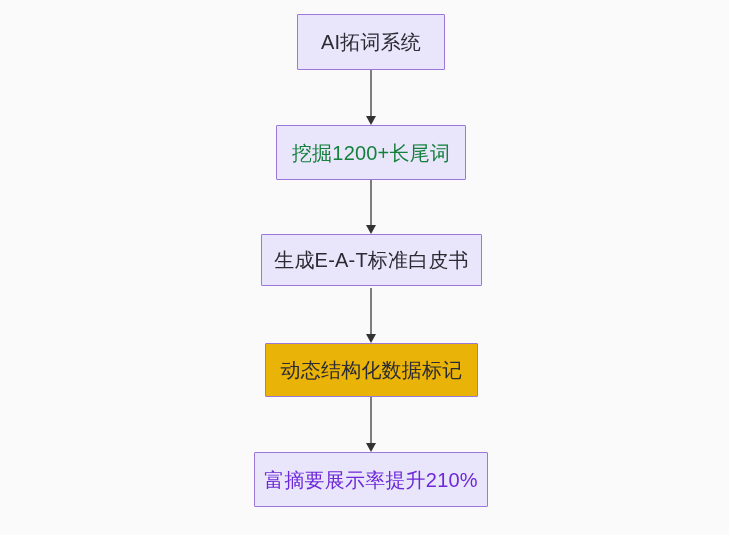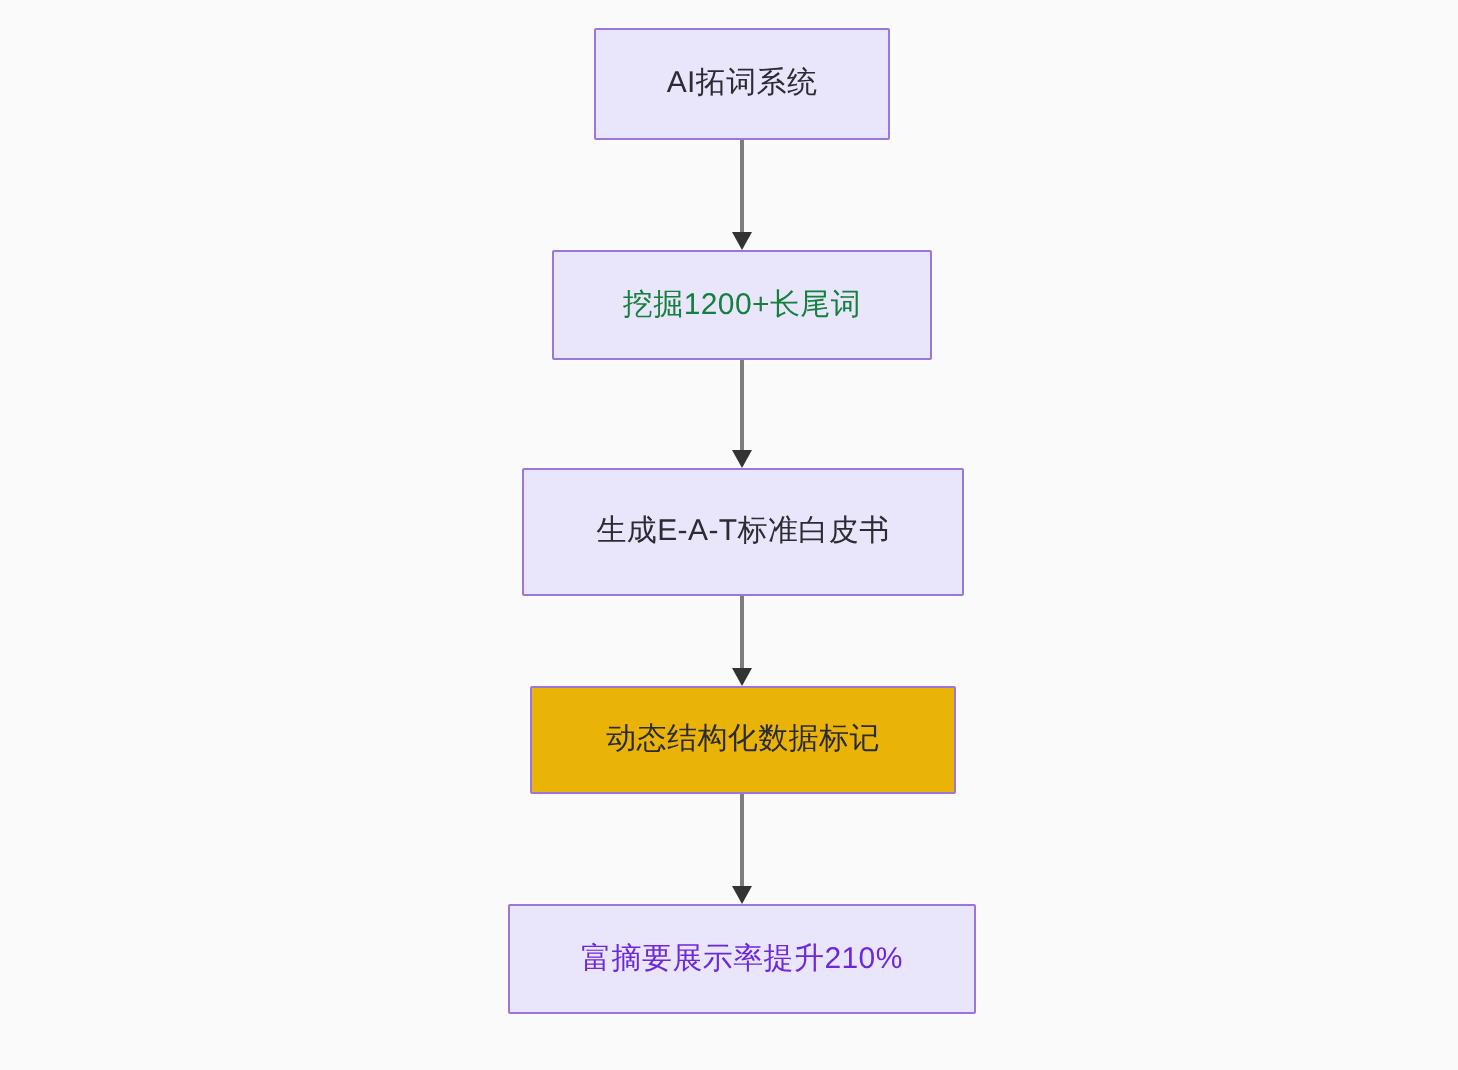--- a/index.html
+++ b/index.html
@@ -21,21 +21,21 @@
   .node {
     position: absolute;
     box-sizing: border-box;
     background: #e9e6fb;
     border: 1.5px solid #9a77d8;
     border-radius: 1px;
     display: flex;
     align-items: center;
     justify-content: center;
     color: #2b2b33;
-    font-size: 15px;
+    font-size: 20px;
     line-height: 1.2;
     letter-spacing: 0.2px;
     white-space: nowrap;
     user-select: none;
   }
   .node-label {
     display: block;
   }
   .edge {
     position: absolute;
@@ -74,21 +74,21 @@
       </g>
   </svg>
 
   <div id="nodes-group">
       <div class="node" style="left: 297px; top: 14px; width: 148px; height: 56px; background: rgb(233, 230, 251); border-color: rgb(154, 119, 216); color: rgb(43, 43, 51);">
         <span class="node-label">AI拓词系统</span>
       </div>
       <div class="node" style="left: 276px; top: 125px; width: 190px; height: 55px; background: rgb(233, 230, 251); border-color: rgb(154, 119, 216); color: #15803d;">
         <span class="node-label">挖掘1200+长尾词</span>
       </div>
-      <div class="node" style="left: 261px; top: 234px; width: 221px; height: 64px; background: rgb(233, 230, 251); border-color: rgb(154, 119, 216); color: rgb(43, 43, 51);">
+      <div class="node" style="left: 261px; top: 234px; width: 221px; height: 52px; background: rgb(233, 230, 251); border-color: rgb(154, 119, 216); color: rgb(43, 43, 51);">
         <span class="node-label">生成E-A-T标准白皮书</span>
       </div>
       <div class="node" style="left: 265px; top: 343px; width: 213px; height: 54px; background: #eab308; border-color: rgb(154, 119, 216); color: rgb(43, 43, 51);">
         <span class="node-label">动态结构化数据标记</span>
       </div>
       <div class="node" style="left: 254px; top: 452px; width: 234px; height: 55px; background: rgb(233, 230, 251); border-color: rgb(154, 119, 216); color: #6d28d9;">
         <span class="node-label">富摘要展示率提升210%</span>
       </div>
     </div>
 

